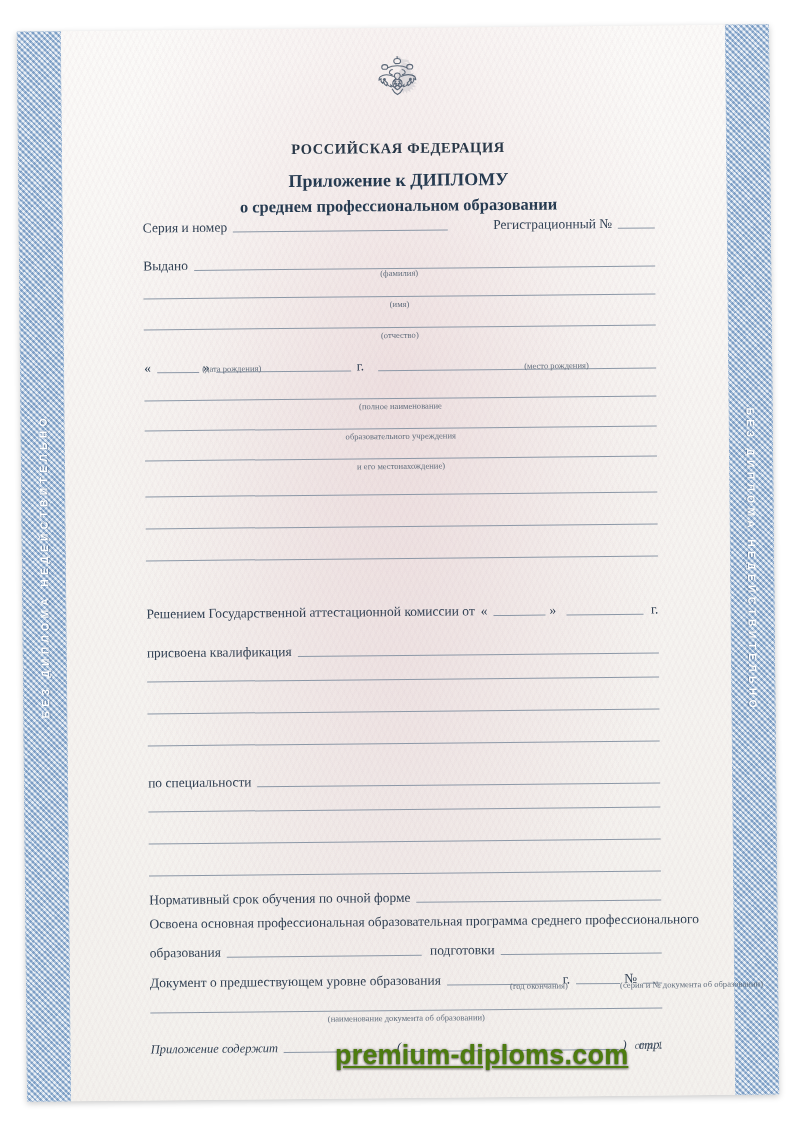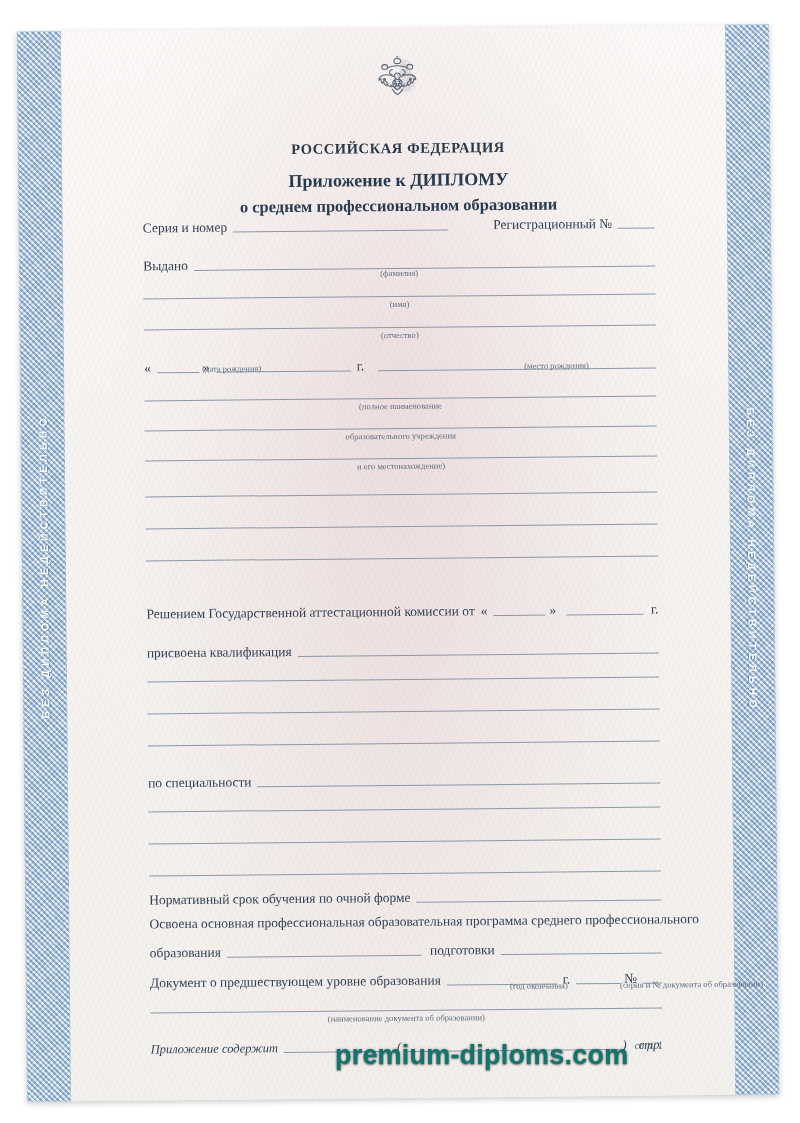--- a/index.html
+++ b/index.html
@@ -172,24 +172,25 @@
     height: 0;
   }
 
   .wm {
     position: absolute;
     left: 335px;
     top: 1040px;
     font-family: "Liberation Sans", sans-serif;
     font-size: 27px;
     font-weight: 700;
-    color: #0f766e;
+    color: #4d7c0f;
     text-shadow: 0 1px 2px rgba(0,0,0,.45), 0 0 3px rgba(0,0,0,.35);
     letter-spacing: .2px;
     z-index: 40;
+    text-decoration: underline;
   }
 
   .pageno {
     position: absolute;
     right: 0;
     font-family: "Liberation Serif", serif;
     font-style: italic;
     font-size: 10.5px;
     color: #4e5c6b;
   }

